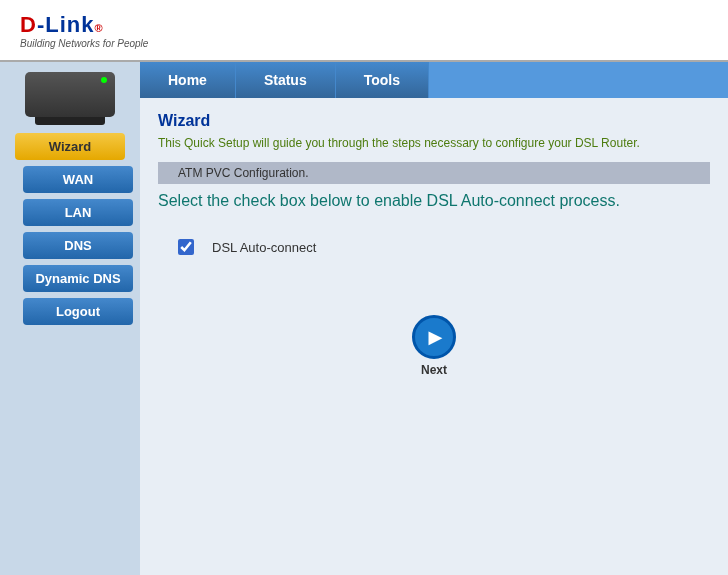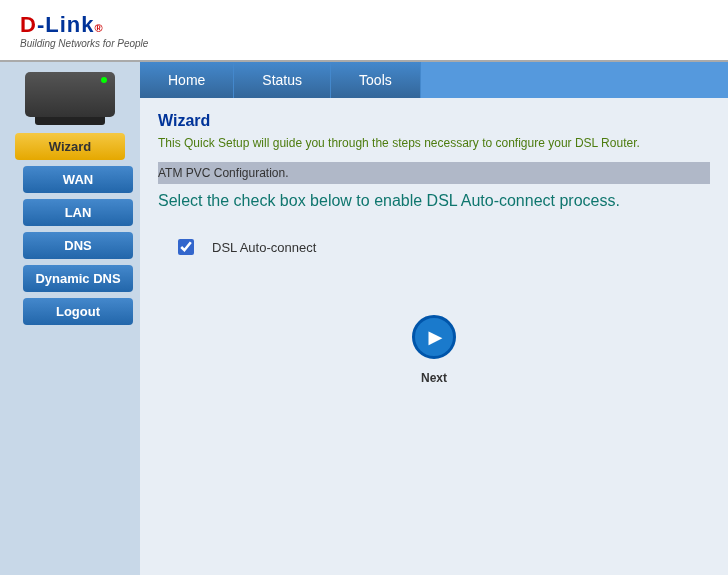--- a/index.html
+++ b/index.html
@@ -141,21 +141,21 @@
       display: flex;
       background: #5599dd;
       height: 36px;
     }
 
     .tab {
       padding: 16px 28px;
       display: flex;
       align-items: center;
       justify-content: center;
-      font-weight: normal;
+      font-weight: bold;
       font-size: 14px;
       cursor: pointer;
       color: white;
       border-right: 1px solid #4488cc;
     }
 
     .tab.inactive {
       background: linear-gradient(to bottom, #4488cc, #336699);
     }
 
@@ -186,21 +186,21 @@
     }
 
     .wizard-desc {
       font-size: 12px;
       color: #4d7c0f;
       margin-bottom: 12px;
     }
 
     .section-header {
       background: #b0b8c8;
-      padding: 4px 0;
+      padding: 4px 20px;
       font-size: 12px;
       color: #333;
       margin-bottom: 8px;
       width: 100%;
     }
 
     .section-desc {
       font-size: 16px;
       color: #0f766e;
       margin-bottom: 29px;
@@ -235,21 +235,21 @@
       margin-top: 60px;
     }
 
     .next-btn {
       background: none;
       border: none;
       cursor: pointer;
       display: flex;
       flex-direction: column;
       align-items: center;
-      gap: 12px;
+      gap: 4px;
     }
 
     .next-icon {
       width: 44px;
       height: 44px;
       background: #1a7acc;
       border-radius: 50%;
       display: flex;
       align-items: center;
       justify-content: center;

